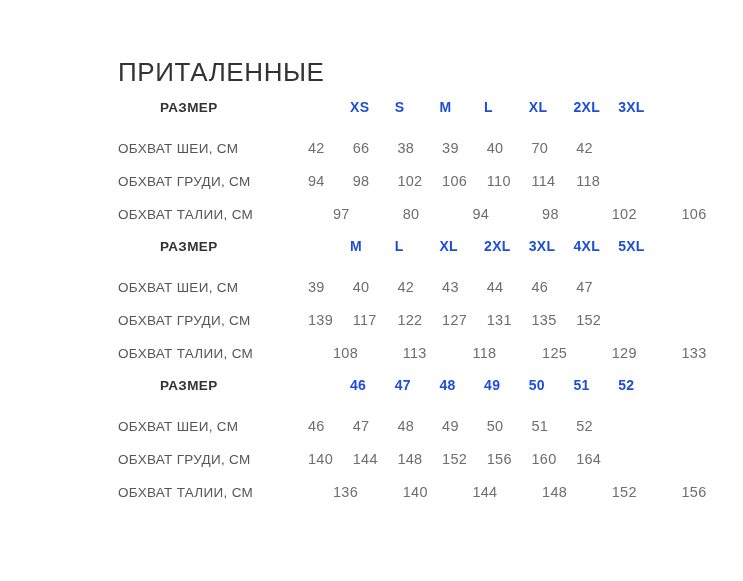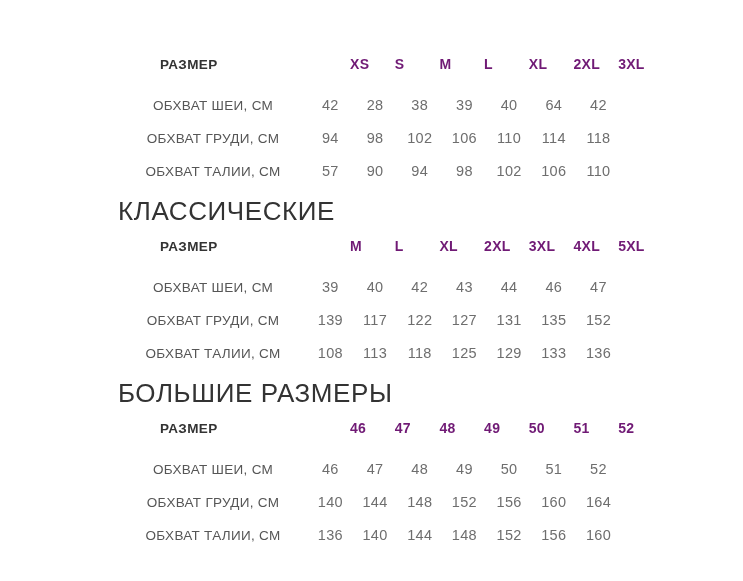--- a/index.html
+++ b/index.html
@@ -37,107 +37,107 @@
     grid-template-columns: 190px repeat(7, 44.7px);
     align-items: baseline;
     line-height: 14px;
   }
   .t-header {
     margin-bottom: 26px;
     padding-left: 42px;
   }
   .t-data {
     margin-bottom: 18px;
-    text-align: center;
   }
   .t-data:last-child {
     margin-bottom: 0;
+    gap: 25px;
   }
   .cell {
     white-space: nowrap;
   }
   .cell.hlabel {
     font-size: 13.5px;
     font-weight: 700;
     letter-spacing: 0.4px;
     color: #333333;
   }
   .cell.size {
     font-size: 14px;
     font-weight: 700;
     letter-spacing: 0.3px;
-    color: #701a75;
+    color: #1d4ed8;
   }
   .cell.mlabel {
     font-size: 13.5px;
     font-weight: 400;
     letter-spacing: 0.3px;
     color: #565656;
   }
   .cell.value {
     font-size: 14.5px;
     font-weight: 400;
     letter-spacing: 0.3px;
     color: #6e6e6e;
   }
 </style>
 </head>
 <body>
 
 <div class="content">
   <section class="section">
+    <h2 class="section-title">ПРИТАЛЕННЫЕ</h2>
     <div class="size-table">
       <div class="t-row t-header">
         <span class="cell hlabel">РАЗМЕР</span>
       <span class="cell size">XS</span>
           <span class="cell size">S</span>
           <span class="cell size">M</span>
           <span class="cell size">L</span>
           <span class="cell size">XL</span>
           <span class="cell size">2XL</span>
           <span class="cell size">3XL</span>
         </div>
 
   <div class="t-row t-data">
     <span class="cell mlabel">ОБХВАТ ШЕИ, СМ</span>
   <span class="cell value">42</span>
-          <span class="cell value">28</span>
+          <span class="cell value">66</span>
           <span class="cell value">38</span>
           <span class="cell value">39</span>
           <span class="cell value">40</span>
-          <span class="cell value">64</span>
+          <span class="cell value">70</span>
           <span class="cell value">42</span>
         </div>
 
   <div class="t-row t-data">
     <span class="cell mlabel">ОБХВАТ ГРУДИ, СМ</span>
   <span class="cell value">94</span>
           <span class="cell value">98</span>
           <span class="cell value">102</span>
           <span class="cell value">106</span>
           <span class="cell value">110</span>
           <span class="cell value">114</span>
           <span class="cell value">118</span>
         </div>
 
   <div class="t-row t-data">
     <span class="cell mlabel">ОБХВАТ ТАЛИИ, СМ</span>
-  <span class="cell value">57</span>
-          <span class="cell value">90</span>
+  <span class="cell value">97</span>
+          <span class="cell value">80</span>
           <span class="cell value">94</span>
           <span class="cell value">98</span>
           <span class="cell value">102</span>
           <span class="cell value">106</span>
           <span class="cell value">110</span>
         </div>
 </div>
   </section>
 
   <section class="section">
-    <h2 class="section-title">КЛАССИЧЕСКИЕ</h2>
     <div class="size-table">
       <div class="t-row t-header">
         <span class="cell hlabel">РАЗМЕР</span>
       <span class="cell size">M</span>
           <span class="cell size">L</span>
           <span class="cell size">XL</span>
           <span class="cell size">2XL</span>
           <span class="cell size">3XL</span>
           <span class="cell size">4XL</span>
           <span class="cell size">5XL</span>
@@ -172,21 +172,20 @@
           <span class="cell value">118</span>
           <span class="cell value">125</span>
           <span class="cell value">129</span>
           <span class="cell value">133</span>
           <span class="cell value">136</span>
         </div>
 </div>
   </section>
 
   <section class="section">
-    <h2 class="section-title">БОЛЬШИЕ РАЗМЕРЫ</h2>
     <div class="size-table">
       <div class="t-row t-header">
         <span class="cell hlabel">РАЗМЕР</span>
       <span class="cell size">46</span>
           <span class="cell size">47</span>
           <span class="cell size">48</span>
           <span class="cell size">49</span>
           <span class="cell size">50</span>
           <span class="cell size">51</span>
           <span class="cell size">52</span>

